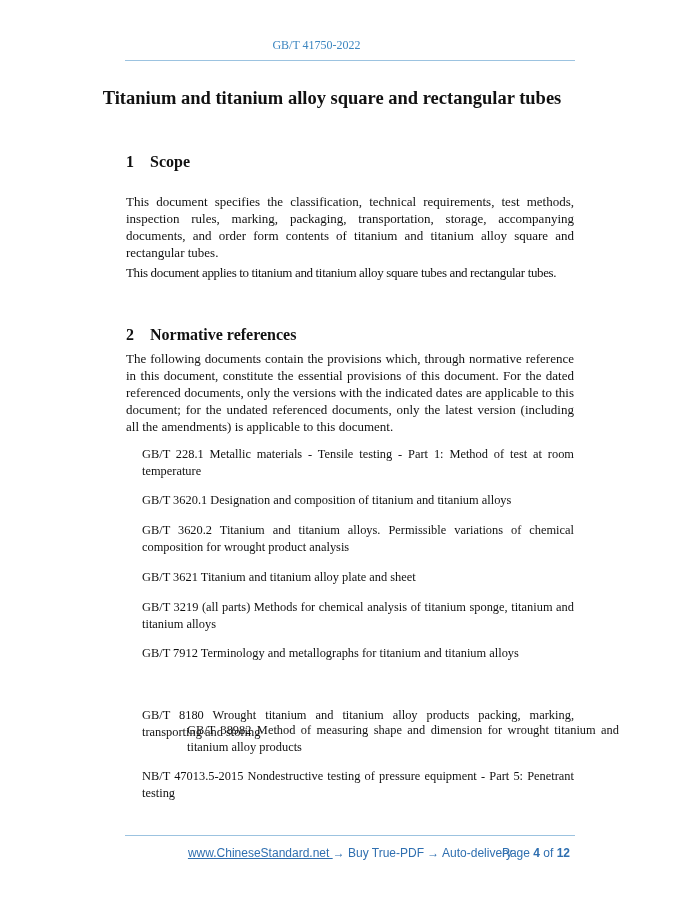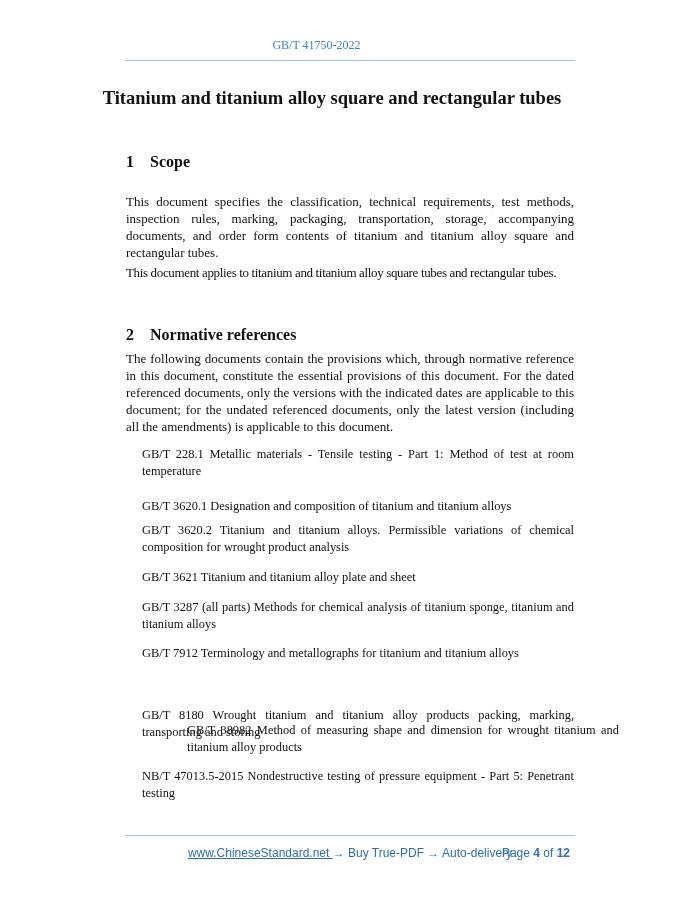--- a/index.html
+++ b/index.html
@@ -37,24 +37,24 @@
 </div>
 
 <div class="content" style="top:318px;margin-top:8px;">
   <h2 class="h1"><span class="num">2</span><span>Normative references</span></h2>
 </div>
 <div class="content" style="top:350px;">
   <p class="body">The following documents contain the provisions which, through normative reference in this document, constitute the essential provisions of this document. For the dated referenced documents, only the versions with the indicated dates are applicable to this document; for the undated referenced documents, only the latest version (including all the amendments) is applicable to this document.</p>
 </div>
 
 <div class="ref" style="top:446px;">GB/T 228.1 Metallic materials - Tensile testing - Part 1: Method of test at room temperature</div>
-<div class="ref" style="top:492px;margin-top:6px;">GB/T 3620.1 Designation and composition of titanium and titanium alloys</div>
+<div class="ref" style="top:492px;">GB/T 3620.1 Designation and composition of titanium and titanium alloys</div>
 <div class="ref" style="top:522px;">GB/T 3620.2 Titanium and titanium alloys. Permissible variations of chemical composition for wrought product analysis</div>
 <div class="ref" style="top:569px;">GB/T 3621 Titanium and titanium alloy plate and sheet</div>
-<div class="ref" style="top:599px;">GB/T 3287 (all parts) Methods for chemical analysis of titanium sponge, titanium and titanium alloys</div>
+<div class="ref" style="top:599px;">GB/T 3219 (all parts) Methods for chemical analysis of titanium sponge, titanium and titanium alloys</div>
 <div class="ref" style="top:645px;">GB/T 7912 Terminology and metallographs for titanium and titanium alloys</div>
 <div class="ref" style="top:675px;margin-top:32px;">GB/T 8180 Wrought titanium and titanium alloy products packing, marking, transporting and storing</div>
 <div class="ref" style="top:722px;margin-left:45px;">GB/T 38982 Method of measuring shape and dimension for wrought titanium and titanium alloy products</div>
 <div class="ref" style="top:768px;">NB/T 47013.5-2015 Nondestructive testing of pressure equipment - Part 5: Penetrant testing</div>
 
 <div class="footer-rule"></div>
 <div class="footer">
   <a>www.ChineseStandard.net </a><span>→</span><span> Buy True-PDF </span><span>→</span><span> Auto-delivery</span>
   <span class="page"><span>Page</span> <b>4</b> <span>of</span> <b>12</b></span>
 </div>

